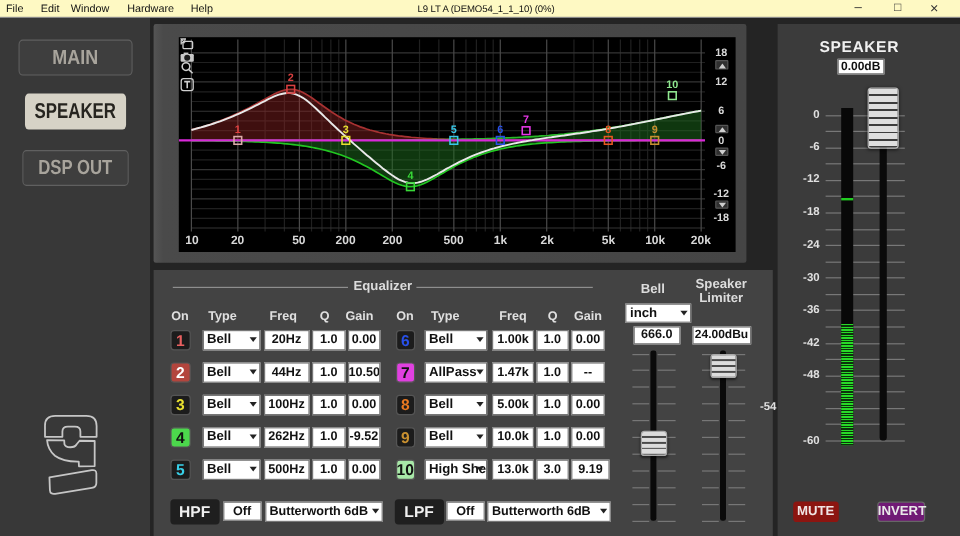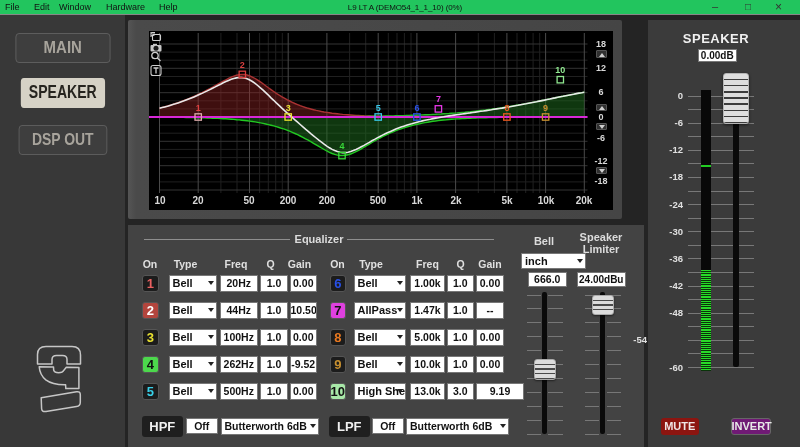--- a/index.html
+++ b/index.html
@@ -1,15 +1,15 @@
 <!DOCTYPE html>
 <html><head><meta charset="utf-8"><style>
 * { margin:0; padding:0; box-sizing:border-box; }
 html,body { width:800px; height:447px; overflow:hidden; background:#242424; font-family:"Liberation Sans",sans-serif; }
-#menubar { position:absolute; left:0;top:0;width:800px;height:15px;background:#22c55e;border-bottom:1px solid #888;text-decoration:underline; }
+#menubar { position:absolute; left:0;top:0;width:800px;height:15px;background:#fef9c3;border-bottom:1px solid #888;text-decoration:underline; }
 .mi { position:absolute; top:2px; font-size:9px; color:#111; }
 .panel { position:absolute; }
 #sidebar { left:0; top:15px; width:124.5px; height:432px; background:#383838; }
 .sbtn { position:absolute; left:9px; width:107.5px; height:30px; border-radius:4px; text-align:center; font-weight:bold; }
 .sbtn.off { background:#3e3e3e; border:1.5px solid #606060; color:#a8a49c; }
 .sbtn.on { background:#d6d2c6; color:#26241f; }
 #gpanel { left:127.5px; top:20px; width:494.5px; height:198.5px; background:linear-gradient(90deg,#555 0,#4a4a4a 8px,#454545 100%); border-radius:2px; }
 #plot { position:absolute; left:21.5px; top:10.5px; width:463.5px; height:179px; background:#000; }
 .axl { position:absolute; width:28px; text-align:center; font-size:10px; font-weight:bold; color:#d8d8d8; }
 .rsl { position:absolute; width:22px; text-align:center; font-size:9px; font-weight:bold; color:#d8d8d8; }
@@ -257,30 +257,30 @@
 <div class="tb" style="left:476px;top:329.3px;width:28px">0.00</div>
 <div class="bnum" style="left:329.5px;top:356.3px;background:#1c1c1c;color:#c89030">9</div>
 <div class="dd" style="left:353.5px;top:356.3px;width:52px"><span class="ddt">Bell</span><span class="ddar"></span></div>
 <div class="tb" style="left:410px;top:356.3px;width:35px">10.0k</div>
 <div class="tb" style="left:446.5px;top:356.3px;width:27.5px">1.0</div>
 <div class="tb" style="left:476px;top:356.3px;width:28px">0.00</div>
 <div class="bnum" style="left:329.5px;top:383.3px;background:#a8e8a8;color:#111111">10</div>
 <div class="dd" style="left:353.5px;top:383.3px;width:52px"><span class="ddt">High Shelf</span><span class="ddar"></span></div>
 <div class="tb" style="left:410px;top:383.3px;width:35px">13.0k</div>
 <div class="tb" style="left:446.5px;top:383.3px;width:27.5px">3.0</div>
-<div class="tb" style="left:476px;top:383.3px;width:48px">9.19</div>
+<div class="tb" style="left:476px;top:383.3px;width:32px">9.19</div>
 
 <div class="fbtn" style="left:142px;top:415.5px;width:40.5px;height:21px;background:#1f1f1f;color:#f0f0f0;font-size:13px;line-height:21px">HPF</div>
 <div class="tb" style="left:186px;top:418px;width:31.5px;height:16px;line-height:14px">Off</div>
 <div class="dd" style="left:220.5px;top:417.5px;width:98px;font-size:10.5px"><span class="ddt">Butterworth 6dB</span><span class="ddar"></span></div>
 <div class="fbtn" style="left:329px;top:415.5px;width:40.5px;height:21px;background:#1f1f1f;color:#f0f0f0;font-size:13px;line-height:21px">LPF</div>
 <div class="tb" style="left:372px;top:418px;width:31.5px;height:16px;line-height:14px">Off</div>
 <div class="dd" style="left:406px;top:417.5px;width:102.5px;font-size:10.5px"><span class="ddt">Butterworth 6dB</span><span class="ddar"></span></div>
 
-<div class="dd" style="left:521px;top:252.5px;width:65px;height:16.5px"><span class="ddt">inch</span><span class="ddar"></span></div>
+<div class="dd" style="left:521px;top:252.5px;width:55px;height:16.5px"><span class="ddt">inch</span><span class="ddar"></span></div>
 <div class="tb" style="left:527.5px;top:272px;width:39.5px;height:15px;line-height:13px">666.0</div>
 <div class="tb" style="left:577px;top:272px;width:48.5px;height:15px;line-height:13px;font-size:10px">24.00dBu</div>
 <div class="tick" style="left:526.5px;top:294.5px;width:14.5px"></div>
 <div class="tick" style="left:548.4px;top:294.5px;width:14.5px"></div>
 <div class="tick" style="left:526.5px;top:308.4px;width:14.5px"></div>
 <div class="tick" style="left:548.4px;top:308.4px;width:14.5px"></div>
 <div class="tick" style="left:526.5px;top:322.3px;width:14.5px"></div>
 <div class="tick" style="left:548.4px;top:322.3px;width:14.5px"></div>
 <div class="tick" style="left:526.5px;top:336.2px;width:14.5px"></div>
 <div class="tick" style="left:548.4px;top:336.2px;width:14.5px"></div>

